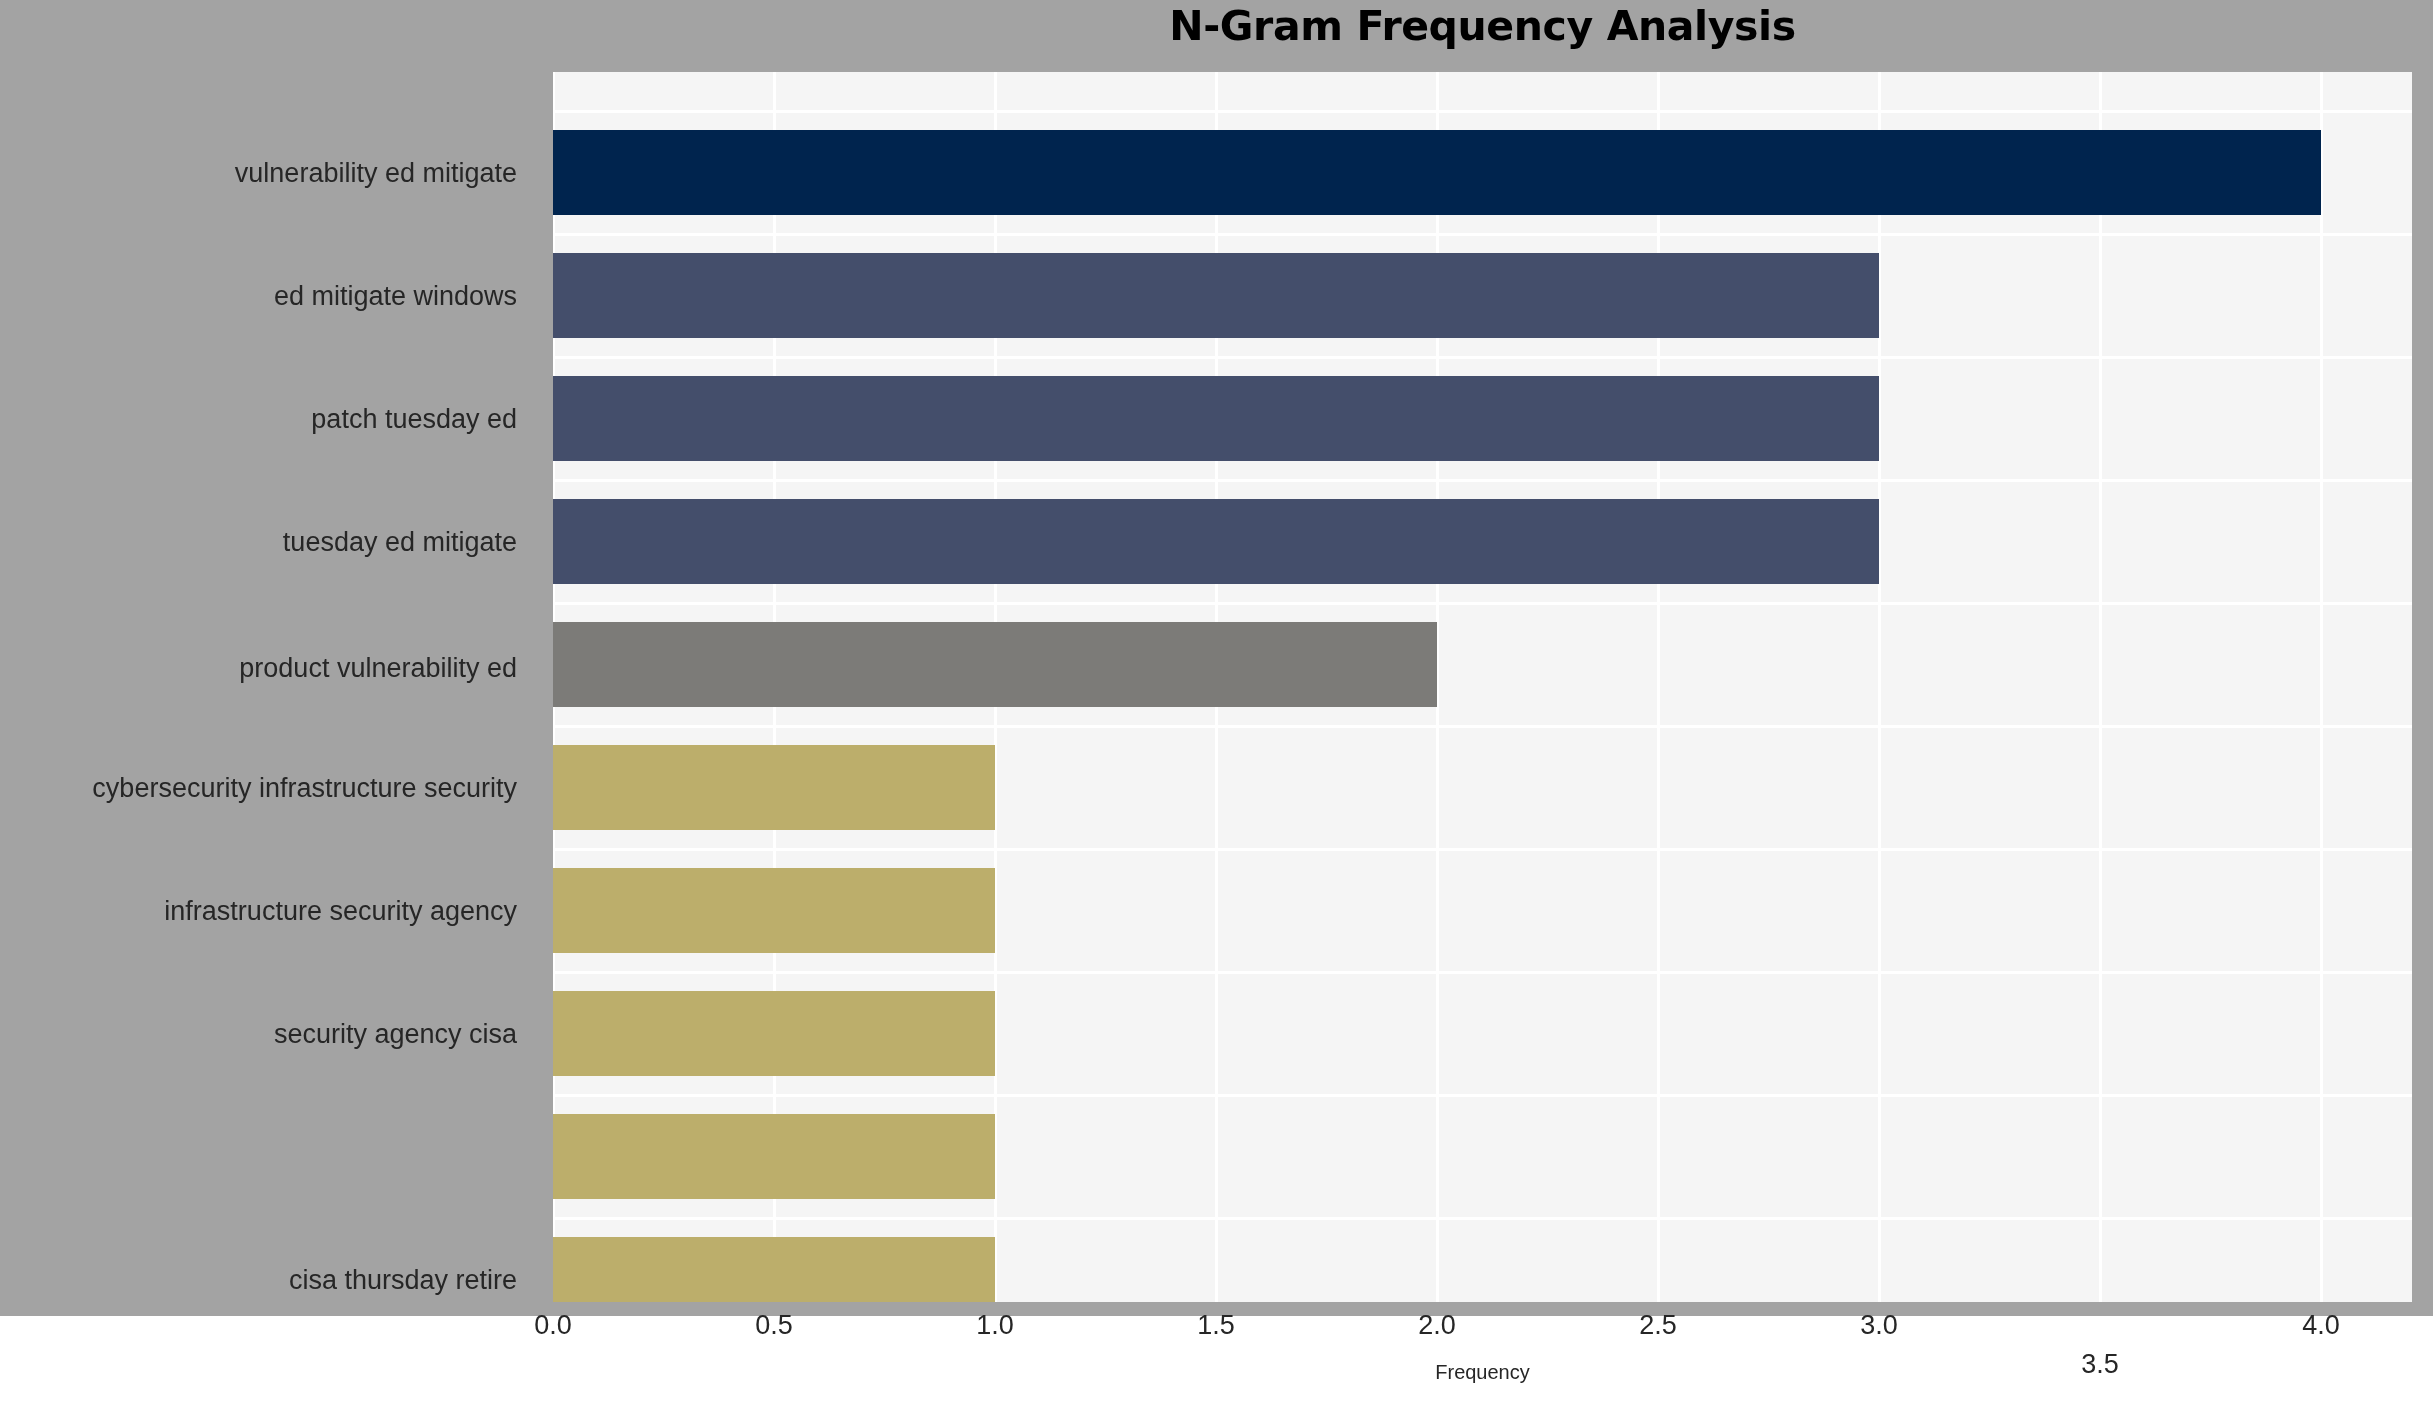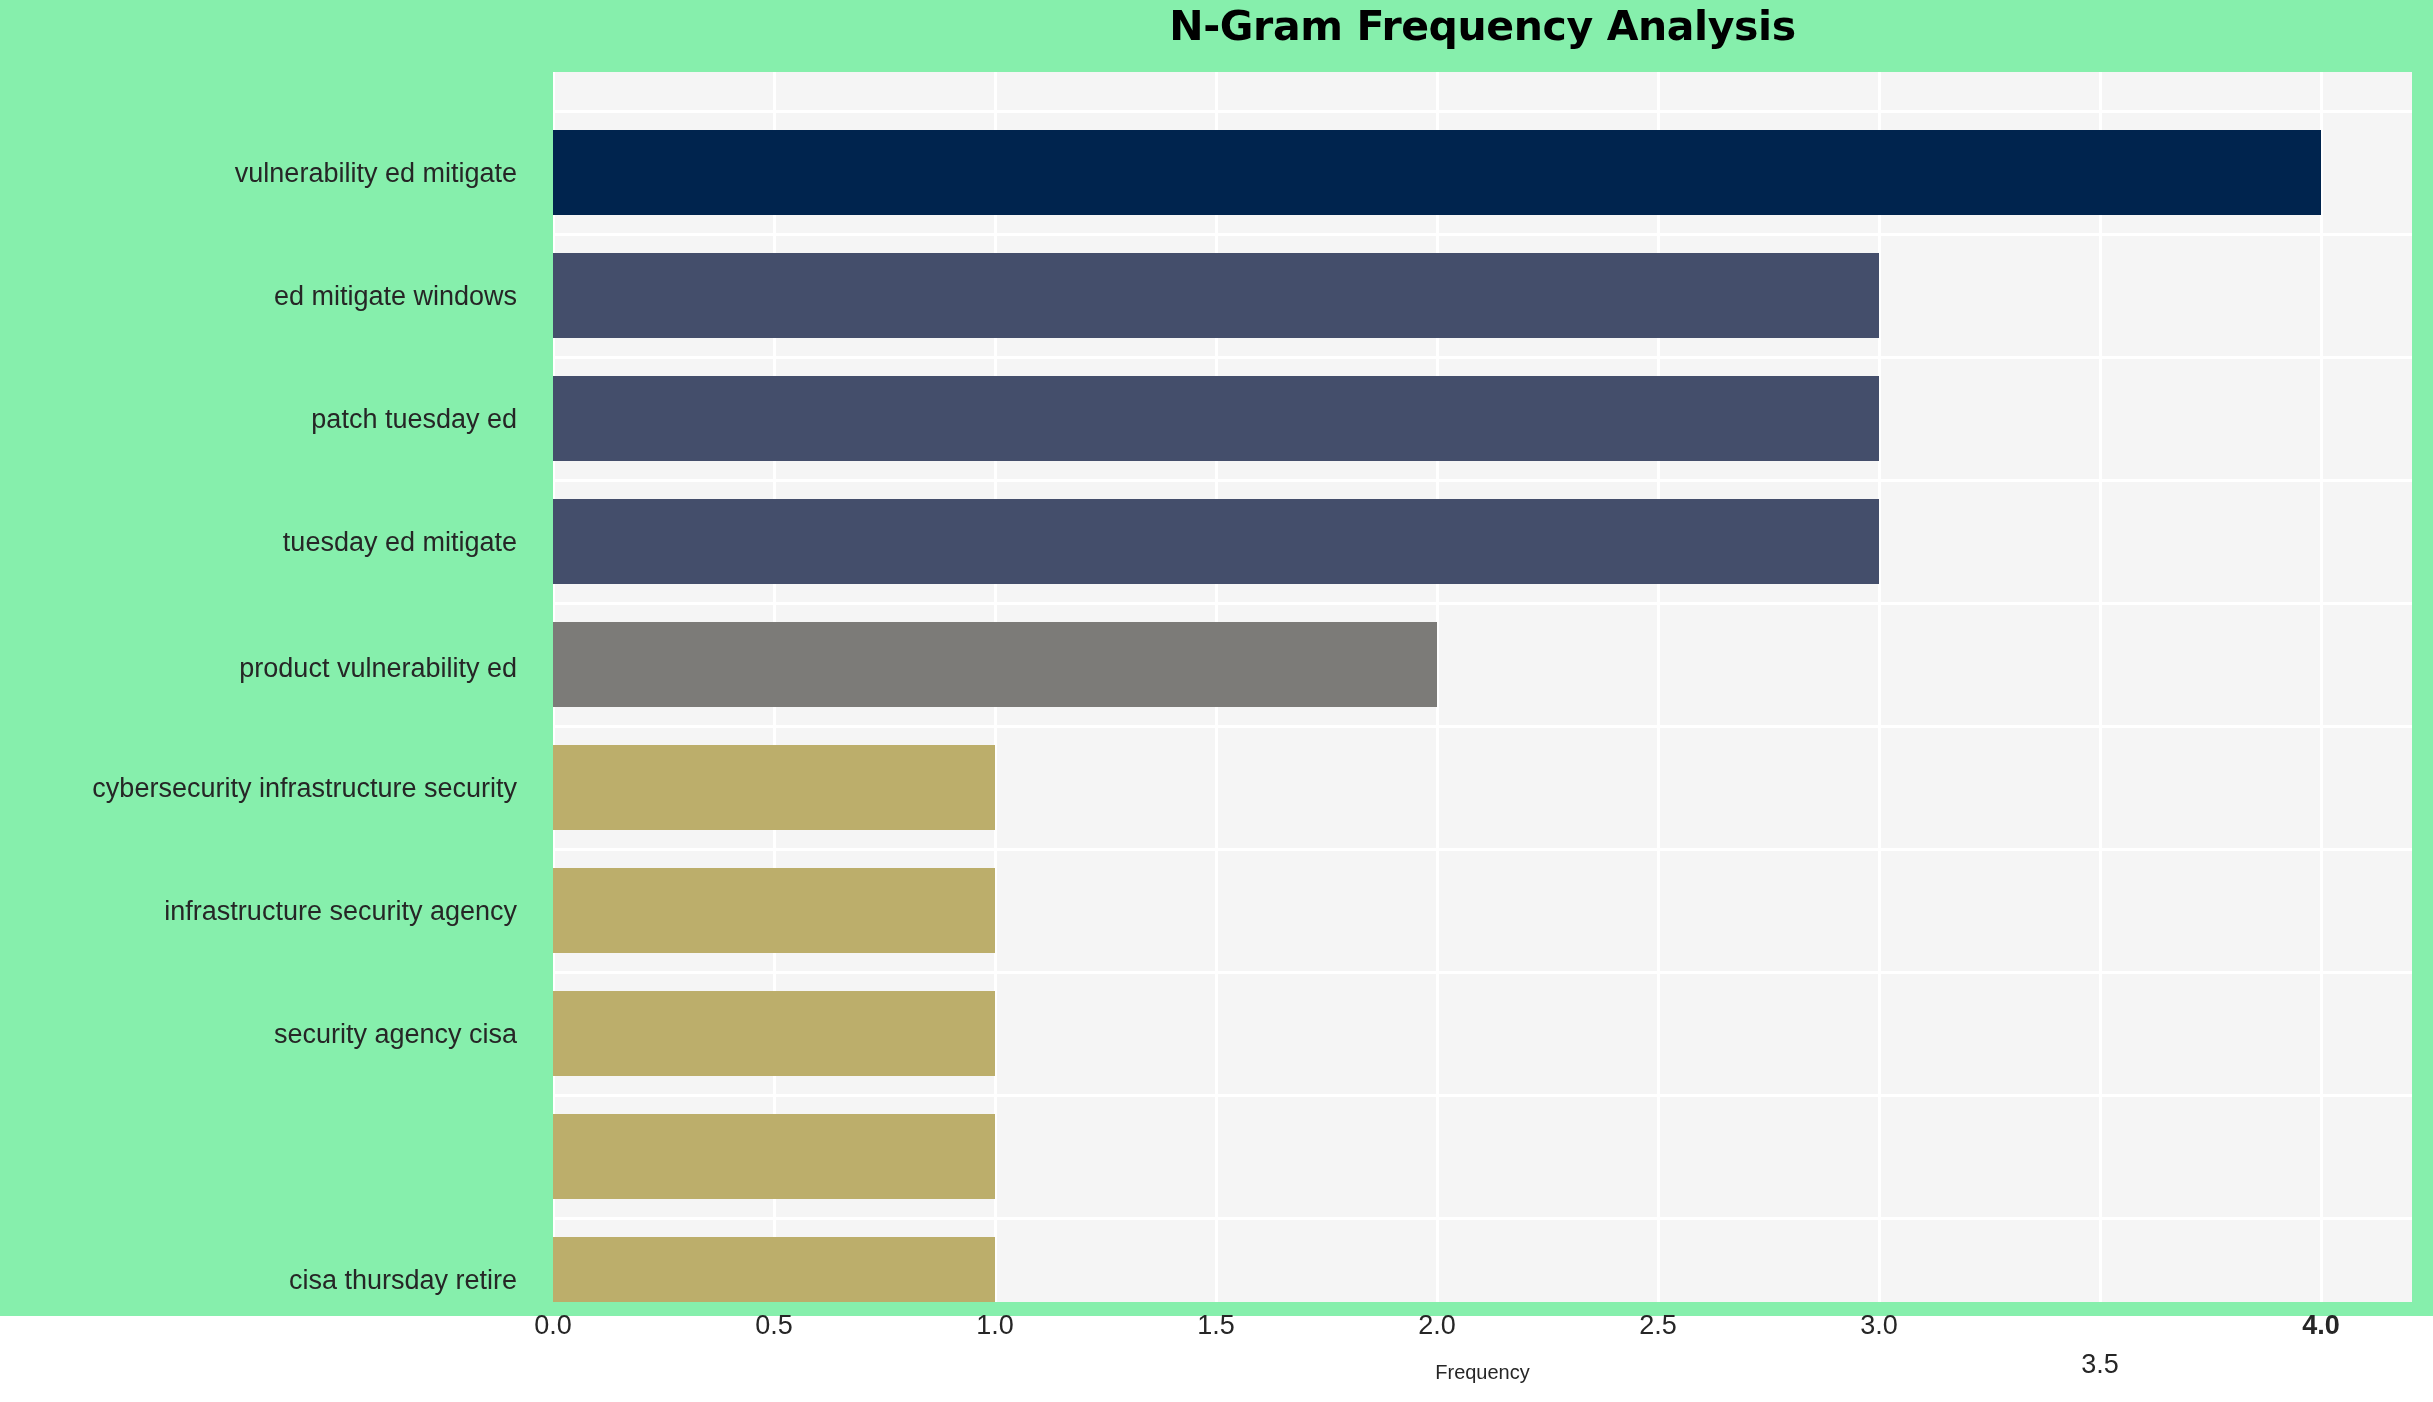--- a/index.html
+++ b/index.html
@@ -13,21 +13,21 @@
     font-family: "Liberation Sans", sans-serif;
     overflow: hidden;
     position: relative;
   }
 
   #figure {
     position: absolute;
     left: 0; top: 0;
     width: 2433px;
     height: 1316px;
-    background: #86efac;
+    background: #a3a3a3;
   }
 
   
   #chart-title {
     position: absolute;
     left: 553px;
     top: 2px;
     width: 1859px;
     text-align: center;
     font-family: "DejaVu Sans", "Liberation Sans", sans-serif;
@@ -186,18 +186,18 @@
 
   <div id="x-labels">
       <div class="xtick" style="left: 0px;">0.0</div>
       <div class="xtick" style="left: 221px;">0.5</div>
       <div class="xtick" style="left: 442px;">1.0</div>
       <div class="xtick" style="left: 663px;">1.5</div>
       <div class="xtick" style="left: 884px;">2.0</div>
       <div class="xtick" style="left: 1105px;">2.5</div>
       <div class="xtick" style="left: 1326px;">3.0</div>
       <div class="xtick" style="left: 1547px; margin-top: 39px;">3.5</div>
-      <div class="xtick" style="left: 1768px; font-weight: bold;">4.0</div>
+      <div class="xtick" style="left: 1768px;">4.0</div>
     </div>
 
   <div id="x-axis-title">Frequency</div>
 
 </div>
 
 </body></html>

